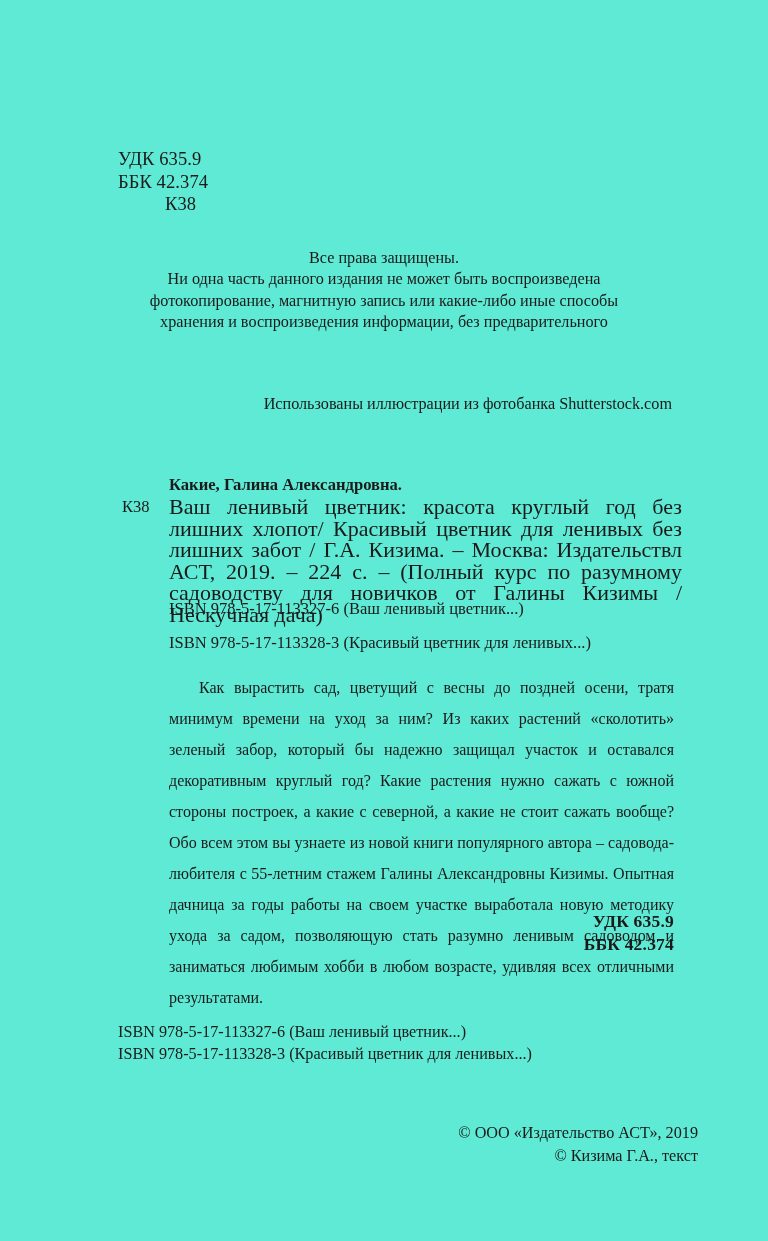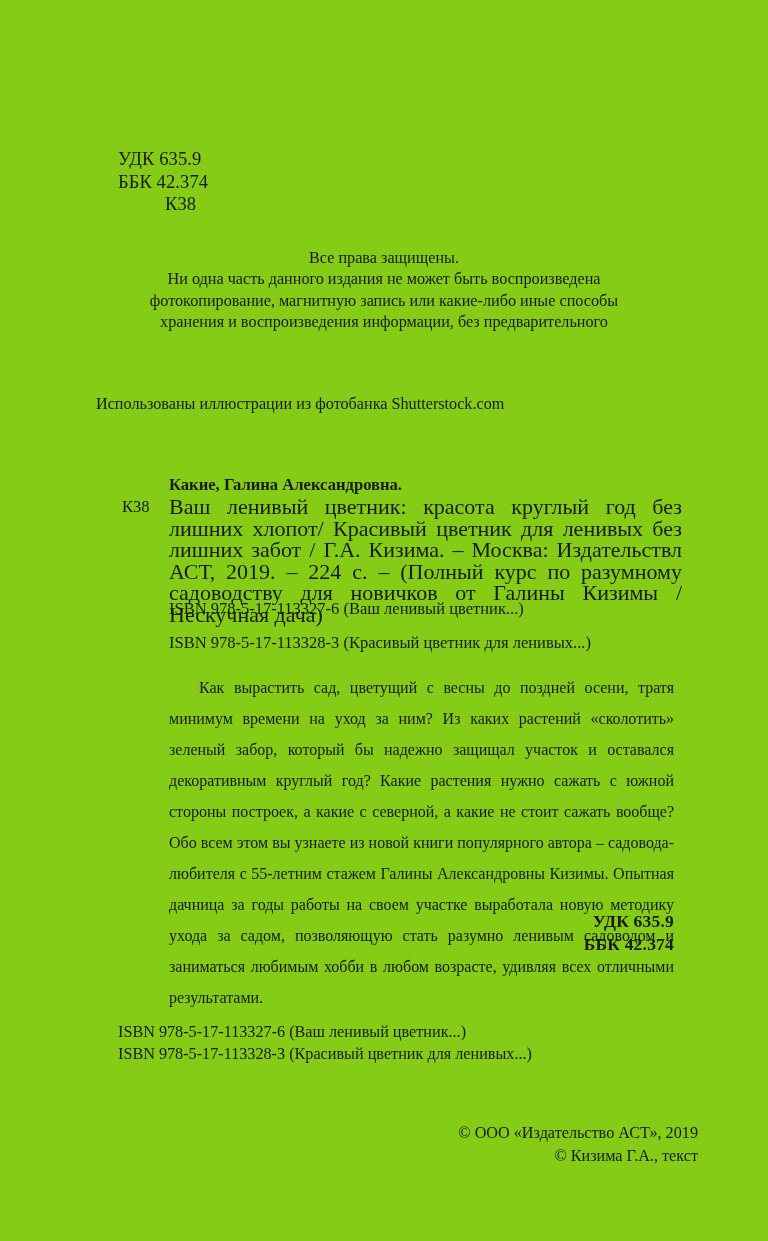--- a/index.html
+++ b/index.html
@@ -9,21 +9,21 @@
   }
   body {
     font-family: "Liberation Serif", "DejaVu Serif", serif;
     color: #1a1a1a;
     -webkit-font-smoothing: antialiased;
   }
   .page {
     position: relative;
     width: 768px;
     height: 1241px;
-    background: #84cc16;
+    background: #5eead4;
     overflow: hidden;
     margin: 0 auto;
   }
 
   
   .classif-top {
     position: absolute;
     left: 118px;
     top: 148px;
     font-size: 18.5px;
@@ -44,21 +44,21 @@
     line-height: 21.3px;
   }
   .rights .line { white-space: pre; }
 
   
   .credit {
     position: absolute;
     left: 96px;
     top: 394px;
     width: 576px;
-    text-align: left;
+    text-align: right;
     font-size: 16.2px;
     line-height: 21px;
   }
 
   
   .record {
     position: absolute;
     left: 122px;
     top: 474px;
     width: 560px;

